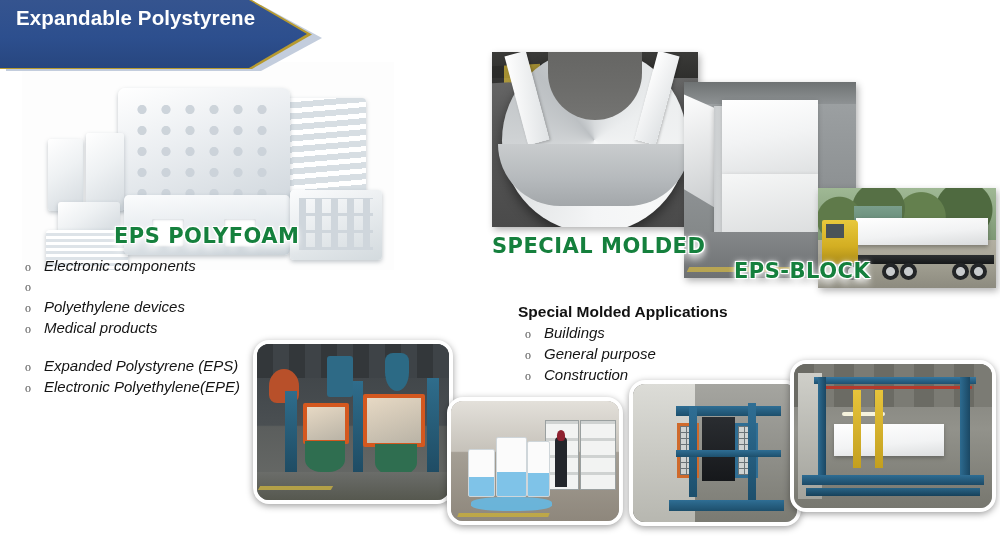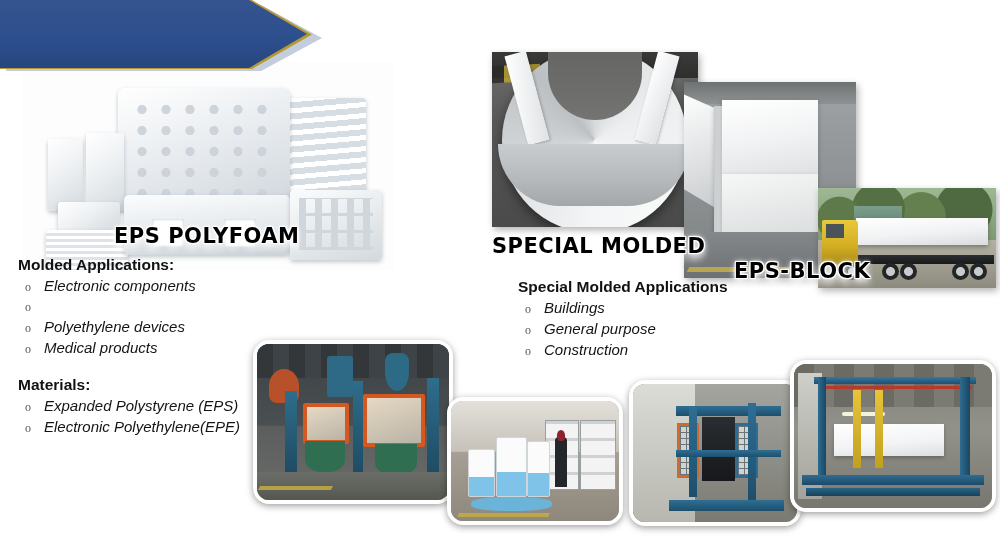--- a/index.html
+++ b/index.html
@@ -43,21 +43,21 @@
   .photo { position:absolute; overflow:hidden; background:#8d8d8d; }
   .photo.rounded {
     border:4px solid #ffffff; border-radius:16px;
     box-shadow:0 2px 7px rgba(0,0,0,.38);
   }
   .photo.plain { box-shadow:2px 3px 7px rgba(0,0,0,.30); }
   .photo .scene { position:absolute; inset:0; }
 
   
   .wordart {
-    position:absolute; font-weight:bold; color:#000000;
+    position:absolute; font-weight:bold; color:#15803d;
     font-family:"DejaVu Sans", sans-serif;
     letter-spacing:.5px; white-space:nowrap;
     text-shadow:
       0 0 3px #ffffff, 0 0 3px #ffffff, 0 0 6px #ffffff,
       1px 1px 0 #ffffff, -1px 1px 0 #ffffff,
       1px -1px 0 #ffffff, -1px -1px 0 #ffffff,
       0 6px 7px rgba(255,255,255,.95);
   }
 
   
@@ -512,55 +512,54 @@
 <div class="wordart" style="left:114px; top:224px; font-size:21px;">EPS POLYFOAM</div>
 
 <div class="wordart" style="left:492px; top:234px; font-size:21px;">SPECIAL MOLDED</div>
 
 <div class="wordart" style="left:694px; top:259px; font-size:21px;padding-left:40px;">EPS-BLOCK</div>
 
 <div class="banner-wrap">
   <div class="banner-shadow"></div>
   <div class="banner-gold"></div>
   <div class="banner-blue"></div>
+  <div class="banner-title">Expandable Polystyrene</div>
 </div>
 
 <div class="txt-block" style="left:18px; top:256px; width:270px;">
-  <div class="txt-head">Molded Applications:</div>
 
   <div class="bullet-row">
     <span class="bullet-mark">o</span>
     <span class="bullet-text">Electronic components</span>
   </div>
   <div class="bullet-row">
     <span class="bullet-mark">o</span>
   </div>
   <div class="bullet-row">
     <span class="bullet-mark">o</span>
     <span class="bullet-text">Polyethylene devices</span>
   </div>
   <div class="bullet-row">
     <span class="bullet-mark">o</span>
     <span class="bullet-text">Medical products</span>
   </div>
 
   <div class="gap"></div>
 
-  <div class="txt-head">Materials:</div>
   <div class="bullet-row">
     <span class="bullet-mark">o</span>
     <span class="bullet-text">Expanded Polystyrene (EPS)</span>
   </div>
   <div class="bullet-row">
     <span class="bullet-mark">o</span>
     <span class="bullet-text">Electronic Polyethylene(EPE)</span>
   </div>
 </div>
 
-<div class="txt-block" style="left:518px; top:278px; width:250px;">
+<div class="txt-block" style="left:518px; top:303px; width:250px;">
   <div class="txt-head">Special Molded Applications</div>
   <div class="bullet-row">
     <span class="bullet-mark">o</span>
     <span class="bullet-text">Buildings</span>
   </div>
   <div class="bullet-row">
     <span class="bullet-mark">o</span>
     <span class="bullet-text">General purpose</span>
   </div>
   <div class="bullet-row">

